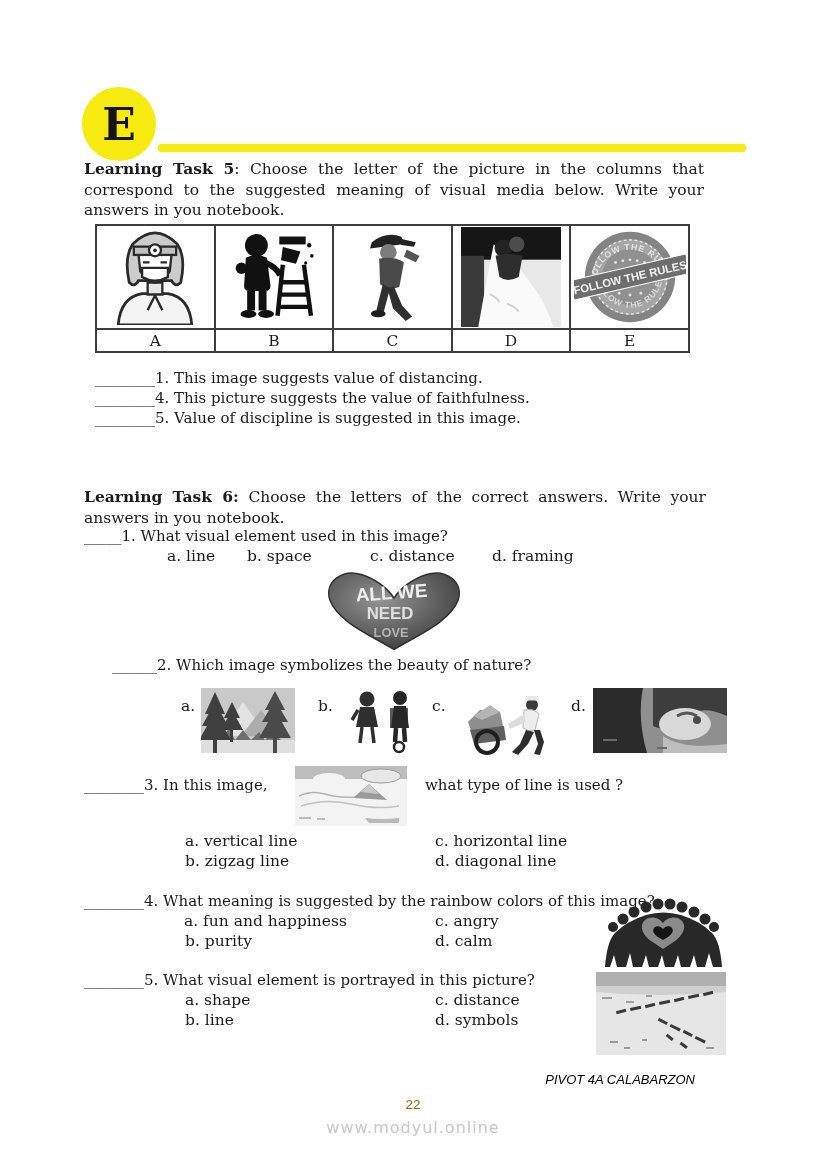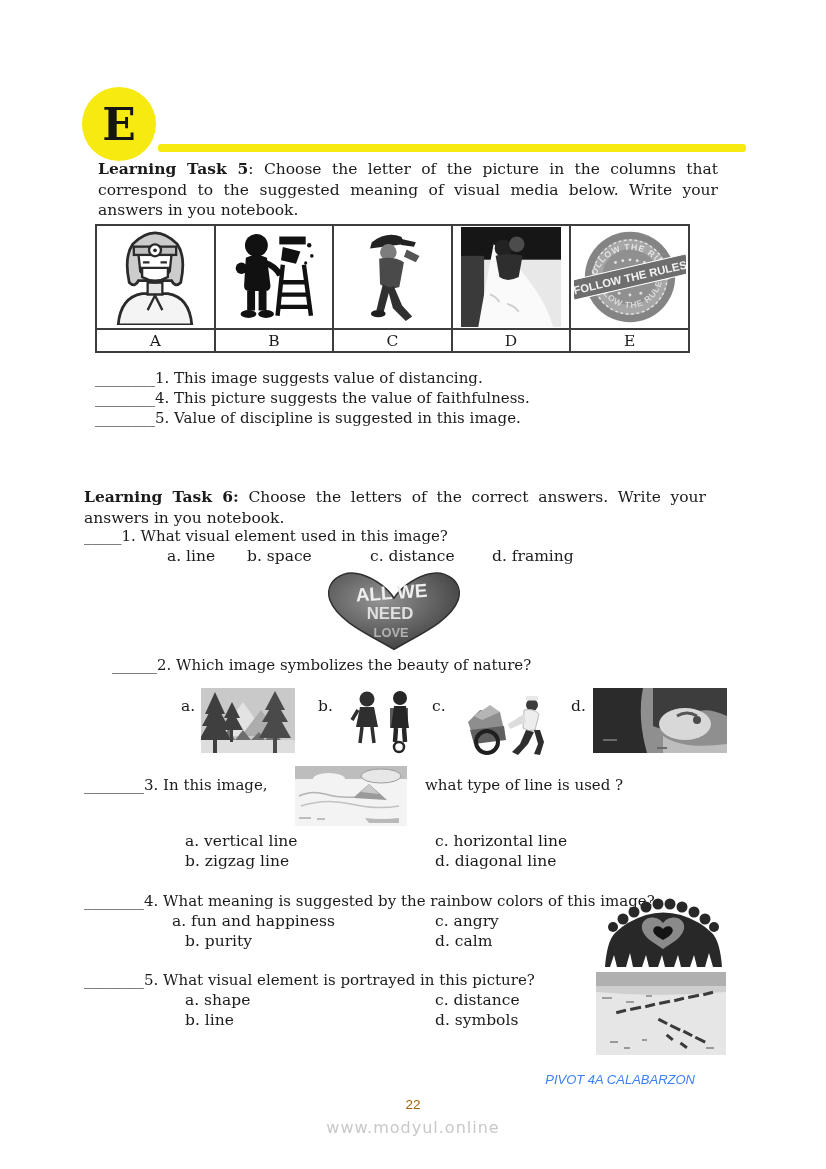--- a/index.html
+++ b/index.html
@@ -12,38 +12,38 @@
   }
   .abs { position:absolute; }
   .badge-circle {
     left:82px; top:87px; width:74px; height:74px; border-radius:50%;
     background:var(--accent); display:flex; align-items:center; justify-content:center;
   }
   .badge-letter { font-size:44px; font-weight:bold; color:#151515; font-family:"DejaVu Serif", serif; }
   .rule-line { left:158px; top:144px; width:588px; height:8px; background:var(--accent); border-radius:3px; }
 
   .para { font-size:15.5px; line-height:20.5px; text-align:justify; }
-  .task5-intro { left:84px; top:159px; width:620px;margin-left:14px; }
+  .task5-intro { left:84px; top:159px; width:620px; }
   .task6-intro { left:84px; top:487px; width:622px; }
   .bold { font-weight:bold; }
 
   table.pic-table { left:95px; top:224px; width:595px; border-collapse:collapse; table-layout:fixed; }
   table.pic-table td {
     border:2px solid #3d3d3d; text-align:center; vertical-align:middle; padding:0;
   }
   td.img-cell { height:104px; }
   td.label-cell { height:23px; font-size:15.5px; }
 
   .qline { font-size:15px; line-height:19.8px; white-space:nowrap; }
   .task5-questions { left:95px; top:369px; }
   .opt { font-size:15.5px; white-space:nowrap; }
 
   .footer-brand {
     right:131px; top:1072px; font-family:"Liberation Sans", sans-serif;
-    font-style:italic; font-size:13px; color:#3b82f6;
+    font-style:italic; font-size:13px; color:#000000;
   }
   .page-number { left:0; top:1097px; width:826px; text-align:center;
     font-family:"Liberation Sans", sans-serif; font-size:13.5px; color:#a16207; }
   .watermark { left:0; top:1118px; width:826px; text-align:center;
     font-family:"DejaVu Sans", sans-serif; font-size:16px; letter-spacing:1px; color:var(--wm); }
   svg { display:block; }
   svg text { font-family:"Liberation Sans", sans-serif; }
 </style>
 </head>
 <body>
@@ -271,21 +271,21 @@
       <path d="M70 52 q17 2 34 0 l0 5 l-30 0 Z" fill="#b9b9b9"></path>
     </svg>
   </div>
   <div class="abs qline" style="left:425px; top:776px;">what type of line is used ?</div>
   <span class="abs opt" style="left:185px; top:832px;">a. vertical line</span>
   <span class="abs opt" style="left:185px; top:852px;">b. zigzag line</span>
   <span class="abs opt" style="left:435px; top:832px;">c. horizontal line</span>
   <span class="abs opt" style="left:435px; top:852px;">d. diagonal line</span>
 
   <div class="abs qline" style="left:84px; top:892px;">________4. What meaning is suggested by the rainbow colors of this image?</div>
-  <span class="abs opt" style="left:172px; top:912px;">a. fun and happiness</span>
+  <span class="abs opt" style="left:184px; top:912px;">a. fun and happiness</span>
   <span class="abs opt" style="left:185px; top:932px;">b. purity</span>
   <span class="abs opt" style="left:435px; top:912px;">c. angry</span>
   <span class="abs opt" style="left:435px; top:932px;">d. calm</span>
   <div class="abs" style="left:601px; top:897px;">
     <svg viewBox="0 0 124 70" width="124" height="70">
       <g fill="#282828">
         <circle cx="12" cy="30" r="5"></circle>
           <circle cx="22" cy="22" r="5.5"></circle>
           <circle cx="33" cy="15" r="5.5"></circle>
         <circle cx="45" cy="10" r="5.5"></circle>

